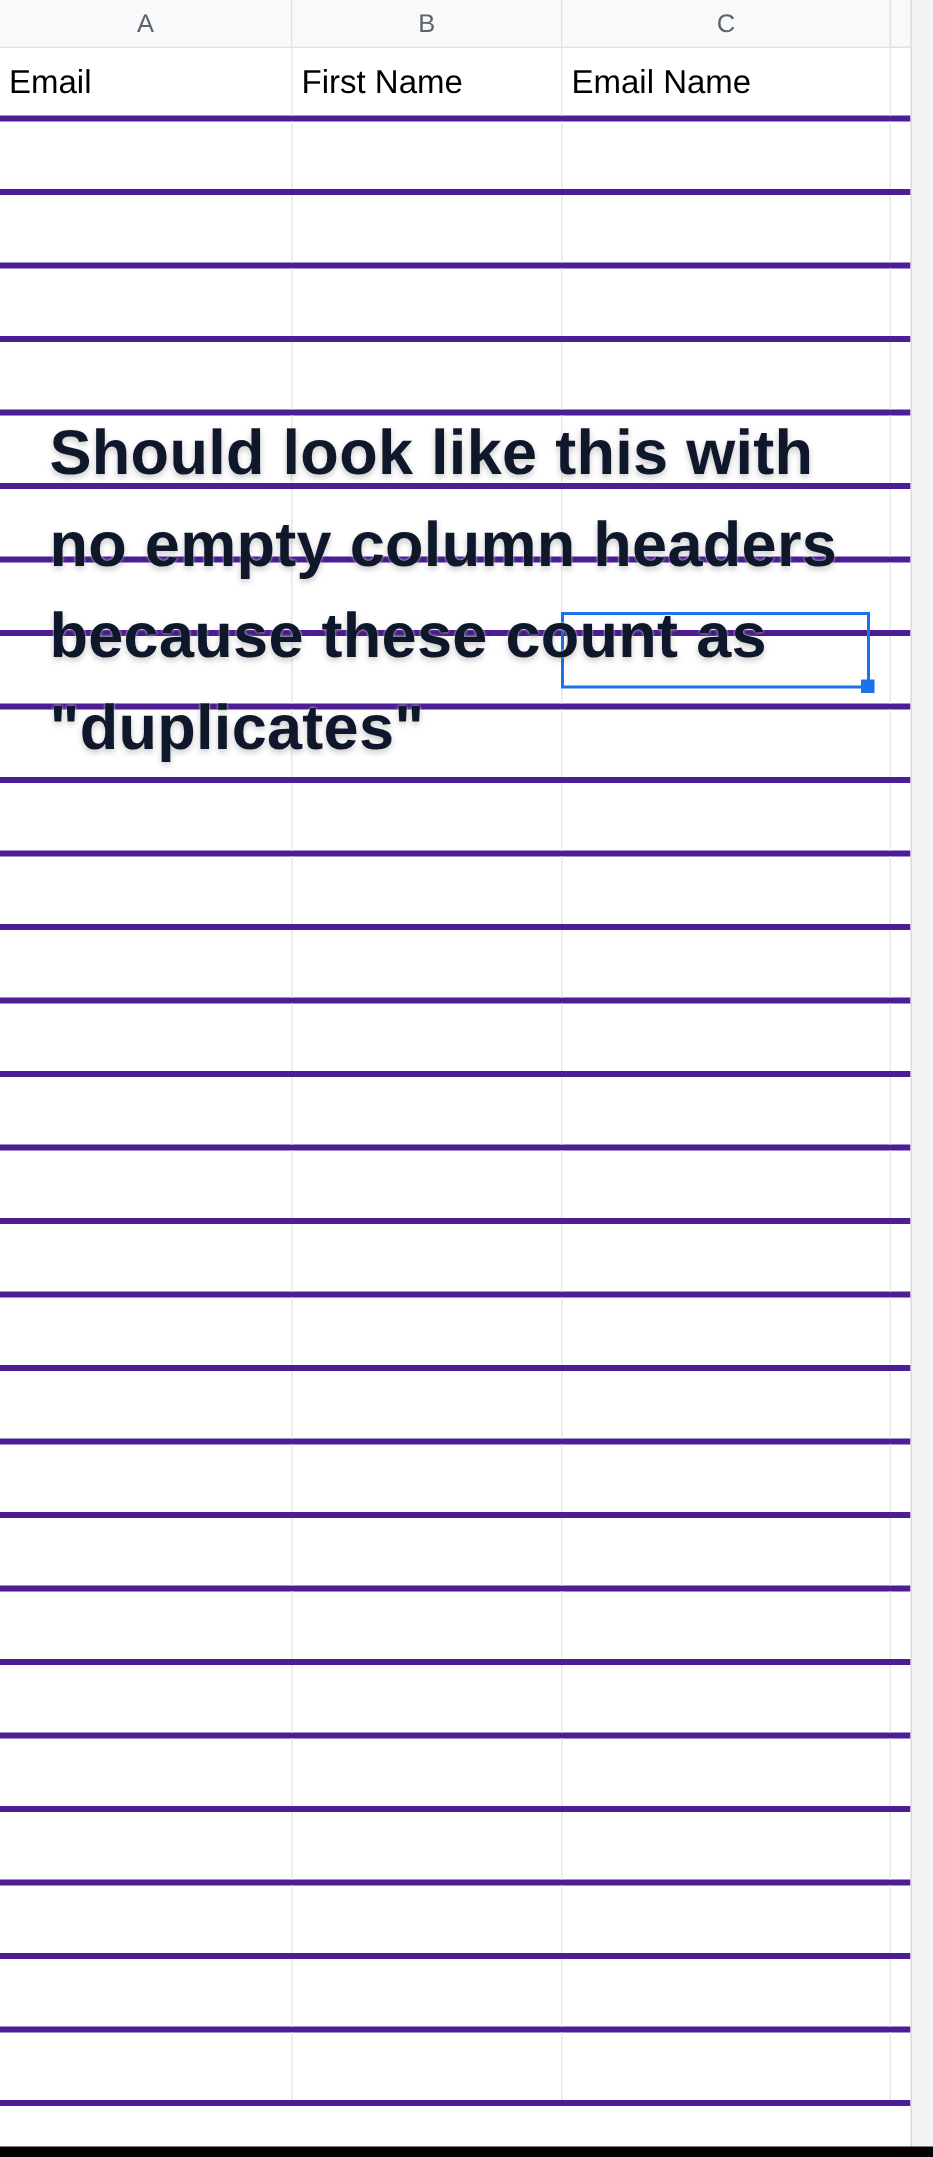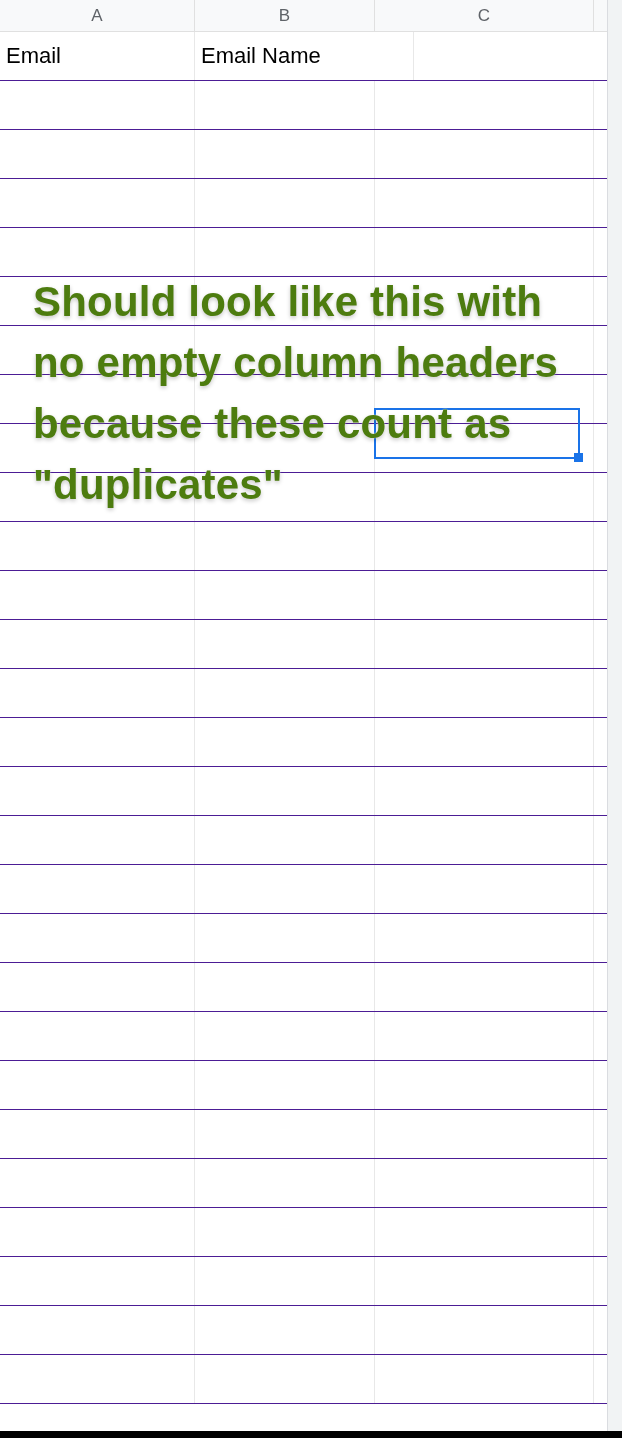--- a/index.html
+++ b/index.html
@@ -33,21 +33,21 @@
     .col-a { width: 195px; }
     .col-b { width: 180px; }
     .col-c { width: 219px; }
     .grid-rows {
       display: flex;
       flex-direction: column;
     }
     .row {
       display: flex;
       height: 49px;
-      border-bottom: 1px solid #4c1d95;
+      border-bottom: 4px solid #4c1d95;
       text-align: center;
     }
     .cell {
       border-right: 1px solid #e8e8e8;
       display: flex;
       align-items: center;
       padding: 0 6px;
       font-size: 22px;
       color: #000;
       white-space: nowrap;
@@ -80,21 +80,21 @@
     }
     .annotation {
       position: absolute;
       top: 272px;
       left: 33px;
       width: 560px;
       font-family: Arial, Helvetica, sans-serif;
       font-weight: 900;
       font-size: 42px;
       line-height: 1.45;
-      color: #4d7c0f;
+      color: #0f172a;
       text-shadow: 0 2px 4px rgba(0,0,0,0.22), 0 0 2px #fff;
       pointer-events: none;
       letter-spacing: 0.2px;
     }
     .bottom-strip {
       position: absolute;
       bottom: 0;
       left: 0;
       width: 100%;
       height: 7px;
@@ -106,20 +106,21 @@
 
 <div class="column-headers">
   <div class="col-header col-a">A</div>
   <div class="col-header col-b">B</div>
   <div class="col-header col-c">C</div>
 </div>
 
 <div class="grid-rows" id="grid-rows">
     <div class="row">
       <div class="cell cell-a">Email</div>
+      <div class="cell cell-b">First Name</div>
       <div class="cell cell-c">Email Name</div>
     </div>
     <div class="row">
       <div class="cell cell-a"></div>
       <div class="cell cell-b"></div>
       <div class="cell cell-c"></div>
     </div>
     <div class="row">
       <div class="cell cell-a"></div>
       <div class="cell cell-b"></div>

